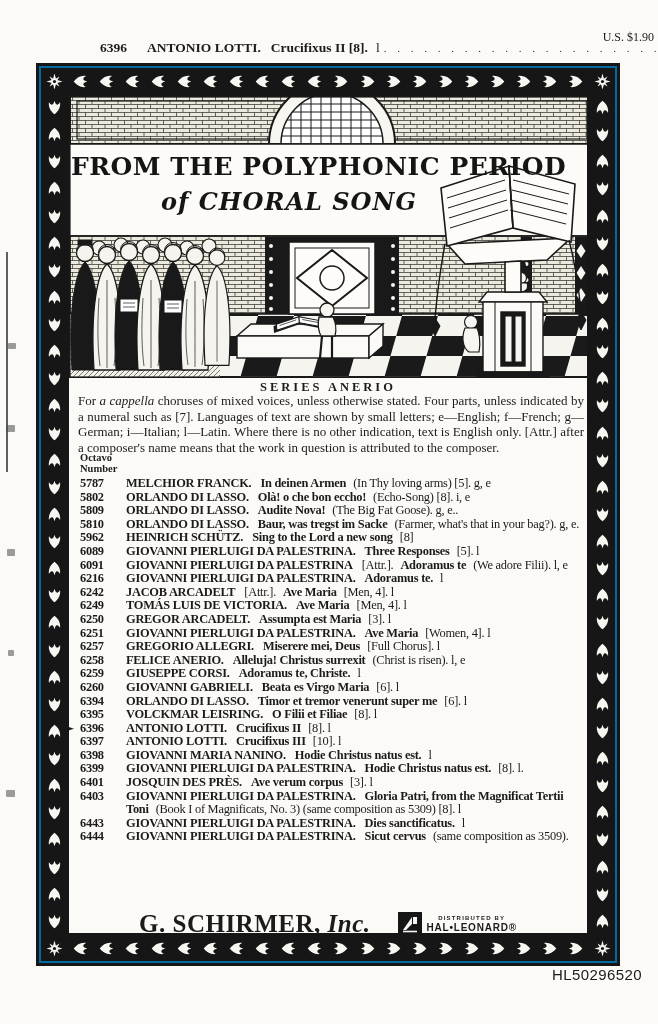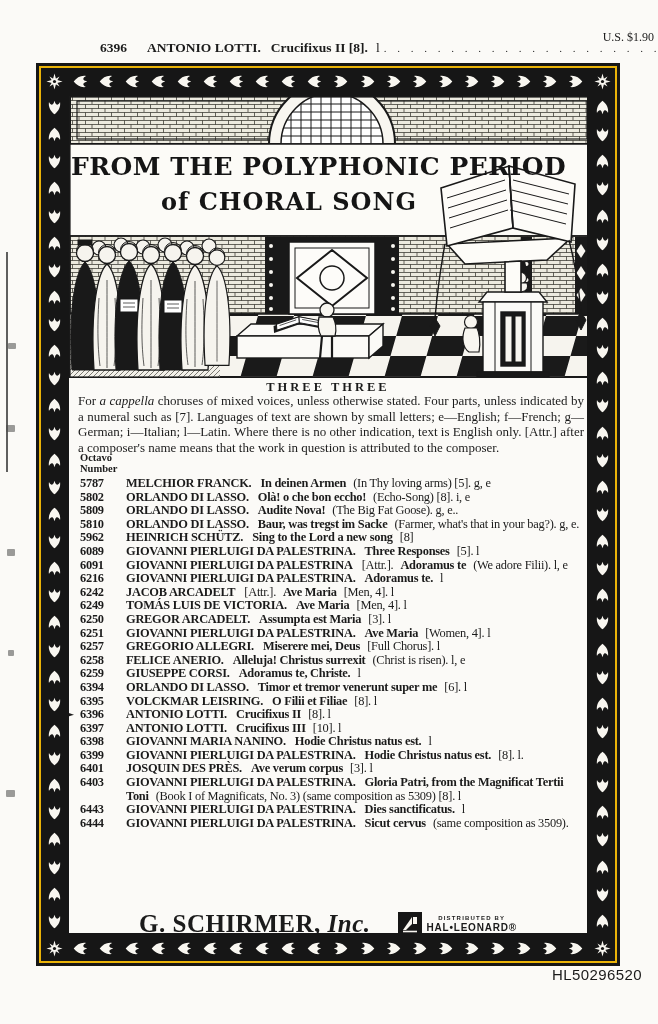--- a/index.html
+++ b/index.html
@@ -13,40 +13,40 @@
   .header-line .hlang{font-weight:normal;margin-right:4px;}
   .header-line .hleader{font-weight:normal;letter-spacing:4px;font-size:11px;color:#2c2c2c;}
   .price{position:absolute;right:4px;top:30px;font-size:12px;}
   .plate{position:absolute;right:16px;top:966px;font-family:"Liberation Sans",sans-serif;
          font-weight:normal;font-size:15px;letter-spacing:0.4px;}
   
   .edge-line{position:absolute;left:6px;top:252px;width:2px;height:220px;background:#2b2b2b;opacity:.75;}
   .scan-mark{position:absolute;background:#4a4a4a;opacity:.55;border-radius:1px;}
   
   .frame{position:absolute;left:36px;top:63px;width:584px;height:903px;box-sizing:border-box;
-         border:3px solid #161616;background:#eab308;padding:2px;}
+         border:3px solid #161616;background:#0369a1;padding:2px;}
   .frame-grid{width:100%;height:100%;display:grid;
               grid-template-columns:26px 1fr 26px;grid-template-rows:26px 1fr 26px;}
   .corner{background:#161616;display:flex;align-items:center;justify-content:center;}
   .corner svg{width:19px;height:19px;}
   .strip{background:#161616;display:flex;justify-content:space-around;align-items:center;overflow:hidden;}
   .strip-left,.strip-right{flex-direction:column;}
   .tulip{width:17px;height:17px;flex:0 0 auto;}
   .strip-top .tulip:nth-child(-n+10){transform:rotate(90deg);}
   .strip-top .tulip:nth-child(n+11){transform:rotate(-90deg);}
   .strip-bottom .tulip:nth-child(-n+10){transform:rotate(90deg);}
   .strip-bottom .tulip:nth-child(n+11){transform:rotate(-90deg);}
   .strip-left .tulip:nth-child(even),.strip-right .tulip:nth-child(odd){transform:rotate(180deg);}
   
   .content{position:relative;border:2px solid #161616;background:#fbfaf7;overflow:hidden;}
   .illus{position:absolute;left:0;top:0;width:526px;height:282px;display:block;}
   .banner-text{position:absolute;left:2px;top:56px;width:436px;text-align:center;
                font-family:"DejaVu Serif",serif;font-weight:bold;color:#151515;pointer-events:none;}
   .banner-line1{font-size:25px;letter-spacing:0.5px;white-space:nowrap;}
-  .banner-line2{font-size:24px;margin-top:6px;letter-spacing:1px;}
+  .banner-line2{font-size:24px;margin-top:6px;letter-spacing:1px;font-style:italic;}
   .series-title{position:absolute;top:284px;left:0;width:100%;text-align:center;
                 font-weight:bold;font-size:12.5px;letter-spacing:3px;}
   .para{position:absolute;top:297px;left:9px;width:506px;font-size:13px;line-height:15.6px;
         text-align:justify;}
   .octavo-label{position:absolute;top:356px;left:11px;font-weight:bold;font-size:10.5px;line-height:11px;}
   .list{position:absolute;top:381px;left:11px;width:510px;font-size:12.4px;line-height:13.6px;
         letter-spacing:-0.25px;}
   .row{position:relative;padding-left:46px;text-indent:-46px;}
   .row .num{display:inline-block;width:34px;margin-right:12px;font-weight:bold;text-indent:0;}
   .row .arrow{position:absolute;left:-27px;top:-1px;width:24px;text-indent:0;font-weight:bold;
@@ -432,21 +432,21 @@
       </g>
 
       <rect x="0.8" y="0.8" width="524.4" height="280.4" fill="none" stroke="#191919" stroke-width="1.6"></rect>
     </svg>
 
     <div class="banner-text">
       <div class="banner-line1">FROM THE POLYPHONIC PERIOD</div>
       <div class="banner-line2">of CHORAL SONG</div>
     </div>
 
-    <div class="series-title">THREE THREE</div>
+    <div class="series-title">SERIES ANERIO</div>
     <div class="para"><span>For </span><i>a cappella</i><span> choruses of mixed voices, unless otherwise stated.  Four parts, unless indicated by a numeral such as [7].  Languages of text are shown by small letters; e—English; f—French; g—German; i—Italian; l—Latin.  Where there is no other indication, text is English only. [Attr.] after a composer's name means that the work in question is attributed to the composer.</span></div>
 
     <div class="octavo-label">
       <div>Octavo</div>
       <div>Number</div>
     </div>
 
     <div class="list" id="list">
   <div class="row">
     
@@ -516,20 +516,24 @@
   <div class="row">
     
     <span class="num">6258</span><span class="entry"><b class="c">FELICE ANERIO.</b><b class="t">Alleluja! Christus surrexit</b><span class="r">(Christ is risen).  l, e</span></span>
   </div>
 
   <div class="row">
     
     <span class="num">6259</span><span class="entry"><b class="c">GIUSEPPE CORSI.</b><b class="t">Adoramus te, Christe.</b><span class="r">l</span></span>
   </div>
 
+  <div class="row">
+    
+    <span class="num">6260</span><span class="entry"><b class="c">GIOVANNI GABRIELI.</b><b class="t">Beata es Virgo Maria</b><span class="r">[6].  l</span></span>
+  </div>
 
   <div class="row">
     
     <span class="num">6394</span><span class="entry"><b class="c">ORLANDO DI LASSO.</b><b class="t">Timor et tremor venerunt super me</b><span class="r">[6].  l</span></span>
   </div>
 
   <div class="row">
     
     <span class="num">6395</span><span class="entry"><b class="c">VOLCKMAR LEISRING.</b><b class="t">O Filii et Filiae</b><span class="r">[8].  l</span></span>
   </div>

